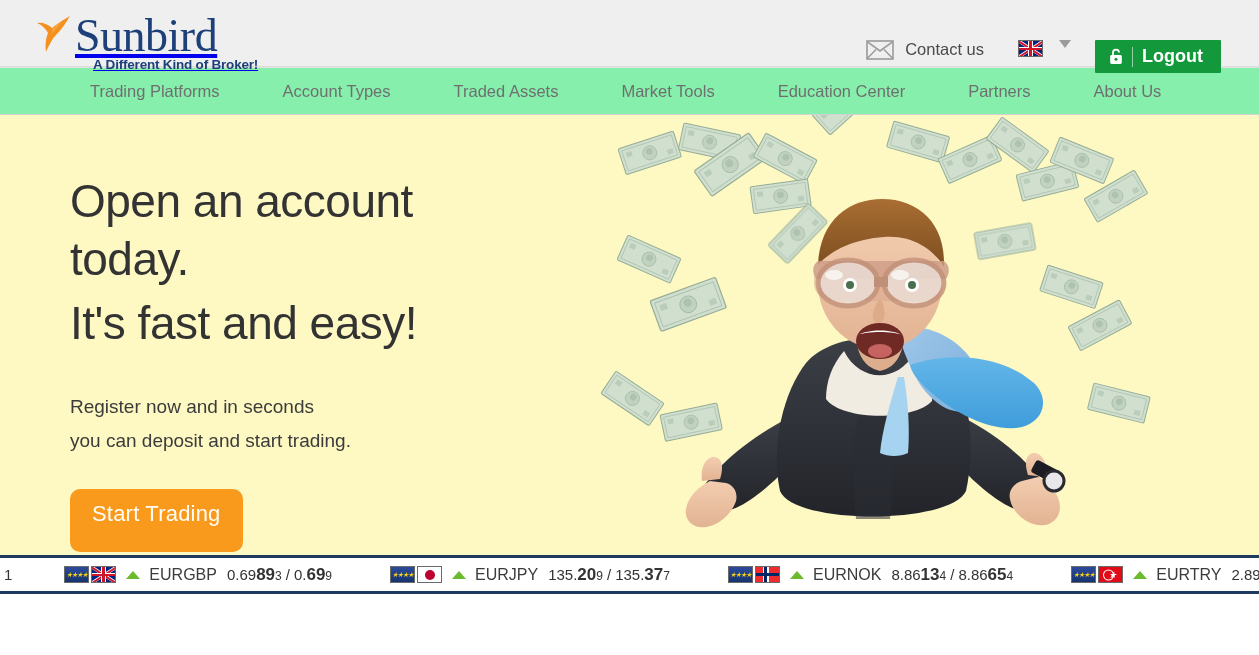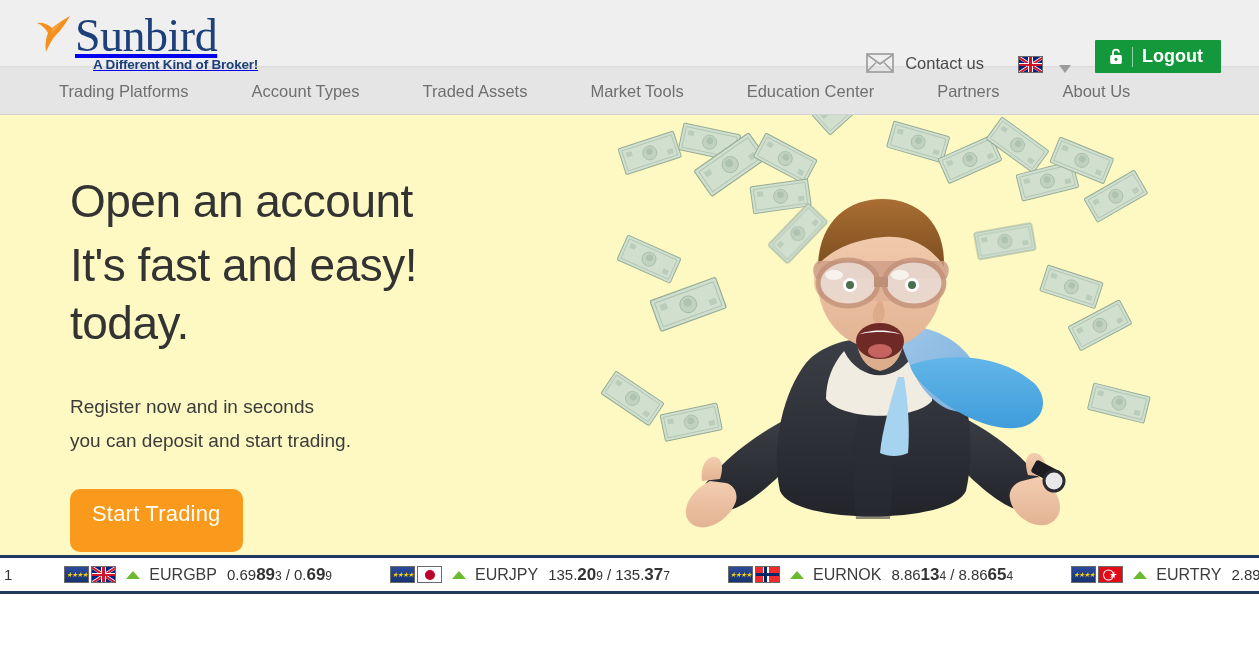--- a/index.html
+++ b/index.html
@@ -32,21 +32,21 @@
   }
   .logo-tagline {
     font-family: "Liberation Sans", sans-serif;
     font-size: 13.5px; font-weight: bold;
     color: #1d3f7a; margin-top: -4px; margin-left: 18px;
     letter-spacing: -0.2px;
   }
 
   .header-right {
     position: absolute; right: 38px; top: 40px;
-    display: flex; align-items: flex-end; gap: 0px;
+    display: flex; align-items: flex-start; gap: 0px;
   }
   .mail-icon { width: 28px; height: 20px; margin-right: 11px; }
   .contact-link {
     font-size: 16.5px; color: #4a4a4a;
     text-decoration: none; margin-right: 34px;
     white-space: nowrap;
   }
   .flag-uk-hdr {
     width: 29px; height: 19px; margin-right: 16px;
     border: 1px solid #b9b9b9; position: relative; overflow: hidden;
@@ -67,25 +67,25 @@
     cursor: pointer; white-space: nowrap;
   }
   .lock-icon { width: 14px; height: 17px; margin-right: 9px; }
   .logout-sep {
     width: 1px; height: 20px; background: rgba(255,255,255,.55);
     margin-right: 9px;
   }
 
   
   .nav {
-    height: 48px; background: #e5e5e5;
+    height: 48px; background: #86efac;
     border-top: 1px solid #e2e2e2;
     border-bottom: 1px solid #d2d2d2;
     display: flex; align-items: center;
-    padding-left: 59px;
+    padding-left: 90px;
   }
   .nav-item {
     font-size: 16.5px; color: #6f6f6f;
     text-decoration: none; margin-right: 63px;
     white-space: nowrap; cursor: pointer;
   }
   .nav-item:last-child { margin-right: 0; }
 
   
   .hero {
@@ -260,22 +260,22 @@
     <a class="nav-item" href="#">Market Tools</a>
     <a class="nav-item" href="#">Education Center</a>
     <a class="nav-item" href="#">Partners</a>
     <a class="nav-item" href="#">About Us</a>
   </nav>
 
   <section class="hero">
 
     <div class="hero-copy">
       <div class="hero-h1">Open an account</div>
+      <div class="hero-h1">today.</div>
       <div class="hero-h1 second">It's fast and easy!</div>
-      <div class="hero-h1">today.</div>
       <div class="hero-sub">
         <div>Register now and in seconds</div>
         <div>you can deposit and start trading.</div>
       </div>
       <button class="start-btn">Start Trading</button>
     </div>
 
     <svg class="hero-art" viewBox="0 0 560 438">
       <defs>
         <linearGradient id="gSuit" x1="0" y1="0" x2="0" y2="1">

